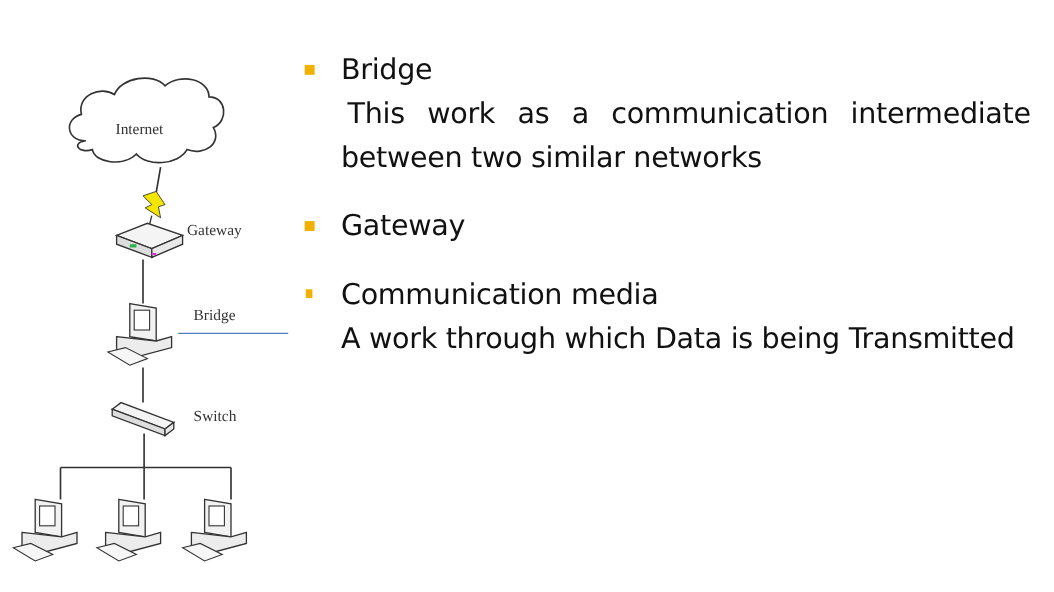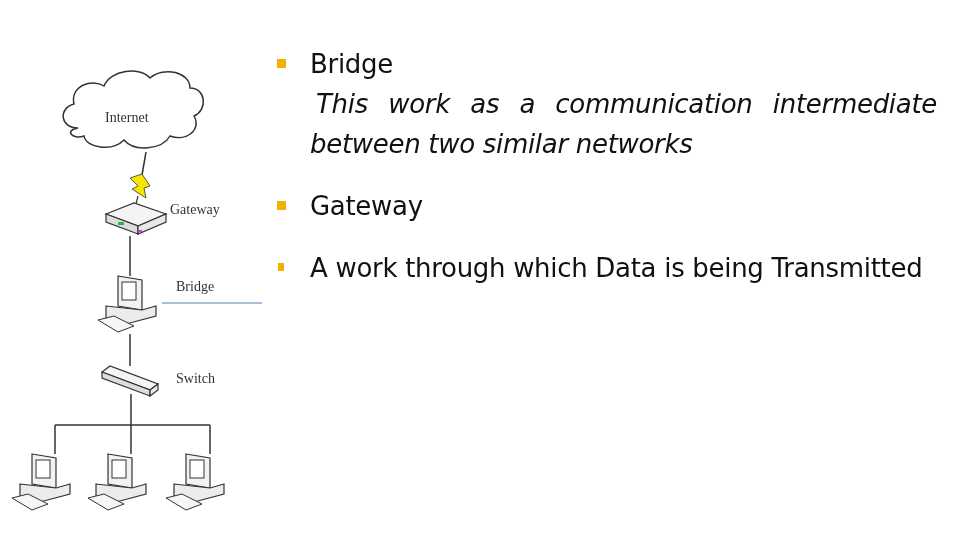--- a/index.html
+++ b/index.html
@@ -5,21 +5,21 @@
   html, body { margin:0; padding:0; }
   body { width:958px; height:538px; background:#ffffff; position:relative; overflow:hidden; font-family:"DejaVu Sans", sans-serif; }
   #diagram { position:absolute; left:0; top:0; width:270px; height:538px; }
   .net-label { font-family:"Liberation Serif", serif; font-size:14px; fill:#333; }
   .bullets { position:absolute; left:275px; top:44px; width:662px; }
   .item { position:relative; padding-left:35px; margin-bottom:22px; }
   .bullet { position:absolute; left:2px; top:15px; width:9px; height:9px; background:#f2b100; }
   .bullet.small { width:6px; height:8px; left:3px; }
   .title { font-size:26px; color:#111; line-height:40px; letter-spacing:-0.3px; }
   .desc { font-size:26px; color:#111; line-height:40px; text-align:justify; text-align-last:left; letter-spacing:-0.3px; }
-  .desc.first-indent { text-indent:6px;font-style:italic; }
+  .desc.first-indent { text-indent:6px; }
 </style>
 </head>
 <body>
 
 <svg id="diagram" viewBox="0 0 270 538" xmlns="http://www.w3.org/2000/svg">
 
   <g>
     <path d="M78,128 C60,128 58,108 74,104 C70,86 92,78 104,86 C110,70 140,66 150,78 C164,66 190,72 190,88 C206,88 208,110 194,116 C202,130 186,142 170,136 C162,150 134,152 124,140 C112,152 86,148 84,136 C72,140 64,130 78,128 Z" fill="#fff" stroke="#333" stroke-width="1.5"></path>
     <text class="net-label" x="105" y="122">Internet</text>
   </g>
@@ -89,15 +89,16 @@
     <span class="bullet"></span>
     <div class="title">Bridge</div>
     <div class="desc first-indent">This work as a communication intermediate between two similar   networks</div>
   </div>
   <div class="item">
     <span class="bullet"></span>
     <div class="title">Gateway</div>
   </div>
   <div class="item">
     <span class="bullet small"></span>
+    <div class="title">Communication media</div>
     <div class="desc">A work through which Data is being Transmitted</div>
   </div>
 </div>
 
 </body></html>

